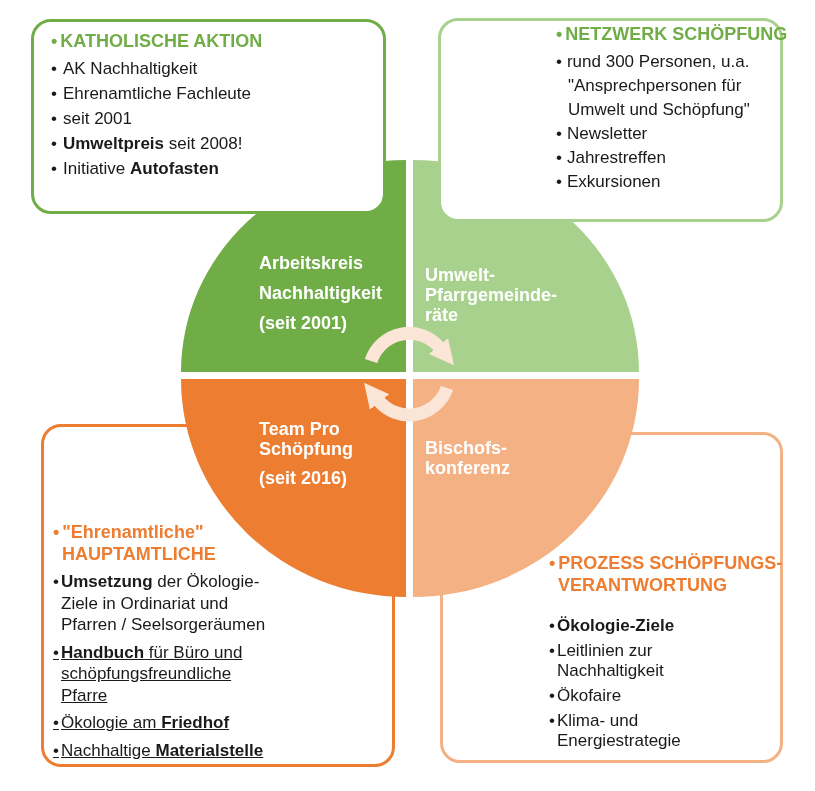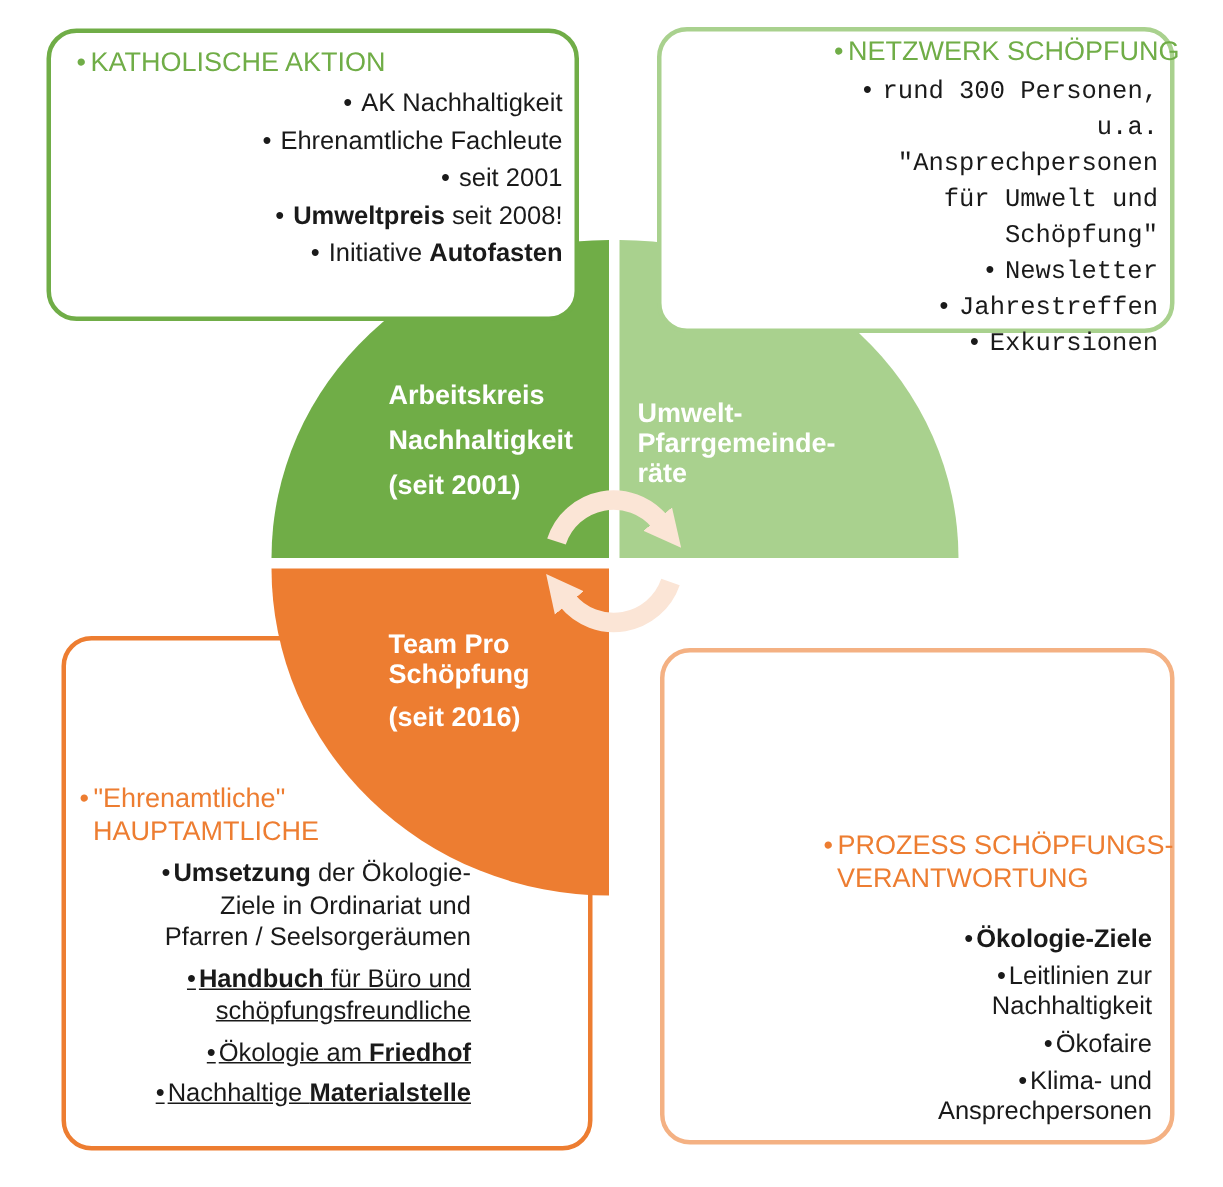--- a/index.html
+++ b/index.html
@@ -2,36 +2,36 @@
 <html style="--green: #70AD47; --green-light: #A9D18E; --orange: #ED7D31; --orange-light: #F4B183; --cream: #FBE5D6; --text: #1A1A1A;"><head>
 <meta charset="utf-8">
 <style>
   html,body{margin:0;padding:0;background:#fff;}
   .canvas{position:relative;width:815px;height:791px;background:#fff;overflow:hidden;
           font-family:"Liberation Sans",sans-serif;color:var(--text,#1a1a1a);}
 
   
   .box{position:absolute;background:#fff;border:3px solid;border-radius:20px;box-sizing:border-box;}
   .content{position:relative;}
-  .t{font-weight:normal;font-size:18px;white-space:nowrap;}
+  .t{font-weight:bold;font-size:18px;white-space:nowrap;}
   .t .blt{margin-right:3px;}
-  .items{font-size:17px;text-align:right;}
+  .items{font-size:17px;}
 
   #box-tl{left:31px;top:19px;width:355px;height:195px;border-color:var(--green,#70AD47);}
   #box-tl .content{padding:8px 8px 0 17px;}
   #box-tl .t{color:var(--green,#70AD47);line-height:23px;}
   #box-tl .items{margin-top:3px;}
   #box-tl .it{line-height:25px;}
   #box-tl .blt-i{margin-right:6px;}
 
   #box-tr{left:438px;top:18px;width:345px;height:204px;border-color:var(--green-light,#A9D18E);}
   #box-tr .content{padding:2px 8px 0 115px;border-radius:26px;}
   #box-tr .t{color:var(--green,#70AD47);line-height:22px;}
   #box-tr .items{margin-top:5px;}
-  #box-tr .it{line-height:24px;padding-left:12px;text-indent:-12px;font-family:Liberation Mono, monospace;}
+  #box-tr .it{line-height:24px;padding-left:12px;text-indent:-12px;}
   #box-tr .blt-i{margin-right:5px;}
 
   #box-bl{left:41px;top:424px;width:354px;height:343px;border-color:var(--orange,#ED7D31);}
   #box-bl .content{padding:94px 78px 0 9px;}
   #box-bl .t{color:var(--orange,#ED7D31);line-height:22px;}
   #box-bl .items{margin-top:6px;}
   #box-bl .it+.it{margin-top:6px;text-decoration:underline;}
   #box-bl .ln{line-height:21.5px;}
   #box-bl .blt-i{margin-right:2px;}
 
@@ -74,20 +74,21 @@
       </div>
       <div class="items">
         <div class="it">
           <div class="ln"><span class="blt blt-i">•</span><b>Umsetzung</b><span> der Ökologie-</span></div>
           <div class="ln cl">Ziele in Ordinariat und</div>
           <div class="ln cl">Pfarren / Seelsorgeräumen</div>
         </div>
         <div class="it">
           <div class="ln"><span class="blt blt-i">•</span><b>Handbuch</b><span> für Büro und</span></div>
           <div class="ln cl">schöpfungsfreundliche</div>
+          <div class="ln cl">Pfarre</div>
         </div>
         <div class="it">
           <div class="ln"><span class="blt blt-i">•</span><span>Ökologie am </span><b>Friedhof</b></div>
         </div>
         <div class="it">
           <div class="ln"><span class="blt blt-i">•</span><span>Nachhaltige </span><b>Materialstelle</b></div>
         </div>
       </div>
     </div>
   </div>
@@ -104,41 +105,45 @@
         </div>
         <div class="it">
           <div class="ln"><span class="blt blt-i">•</span><span>Leitlinien zur</span></div>
           <div class="ln cl">Nachhaltigkeit</div>
         </div>
         <div class="it">
           <div class="ln"><span class="blt blt-i">•</span><span>Ökofaire</span></div>
         </div>
         <div class="it">
           <div class="ln"><span class="blt blt-i">•</span><span>Klima- und</span></div>
-          <div class="ln cl">Ansprechpersonen</div>
+          <div class="ln cl">Energiestrategie</div>
         </div>
       </div>
     </div>
   </div>
 
   <div class="circle">
     <div class="quad q-tl">
       <div>Arbeitskreis</div>
       <div>Nachhaltigkeit</div>
       <div>(seit 2001)</div>
     </div>
     <div class="quad q-tr">
       <div>Umwelt-</div>
       <div>Pfarrgemeinde-</div>
       <div>räte</div>
     </div>
     <div class="quad q-bl">
       <div>Team Pro</div>
       <div>Schöpfung</div>
       <div class="spaced">(seit 2016)</div>
+    </div>
+    <div class="quad q-br">
+      <div>Bischofs-</div>
+      <div>konferenz</div>
     </div>
   </div>
 
   <svg class="arrows" viewBox="0 0 815 791" aria-hidden="true">
     <defs>
       <marker id="ah" viewBox="0 0 10 10" refX="1" refY="5" markerWidth="1.9" markerHeight="2.1" orient="auto">
         <path class="ah" d="M0,0 L10,5 L0,10 Z"></path>
       </marker>
     </defs>
     <path class="arc" d="M 371 361 A 40 40 0 0 1 440 348" marker-end="url(#ah)"></path>

